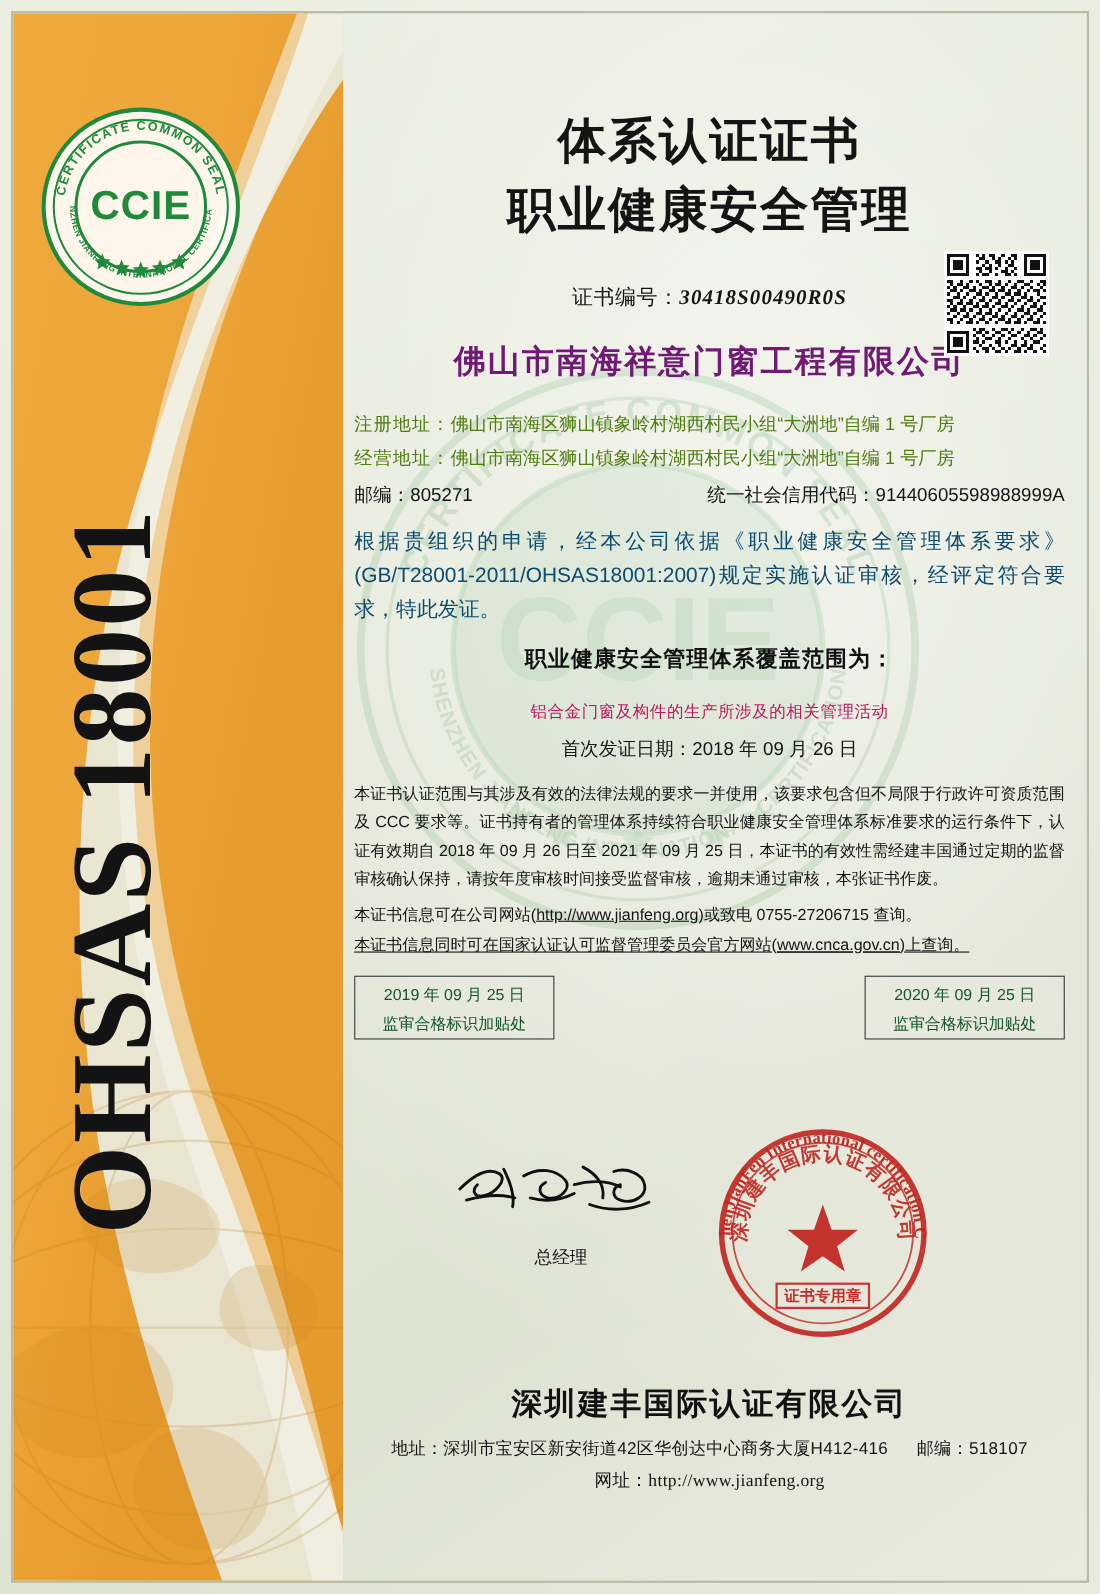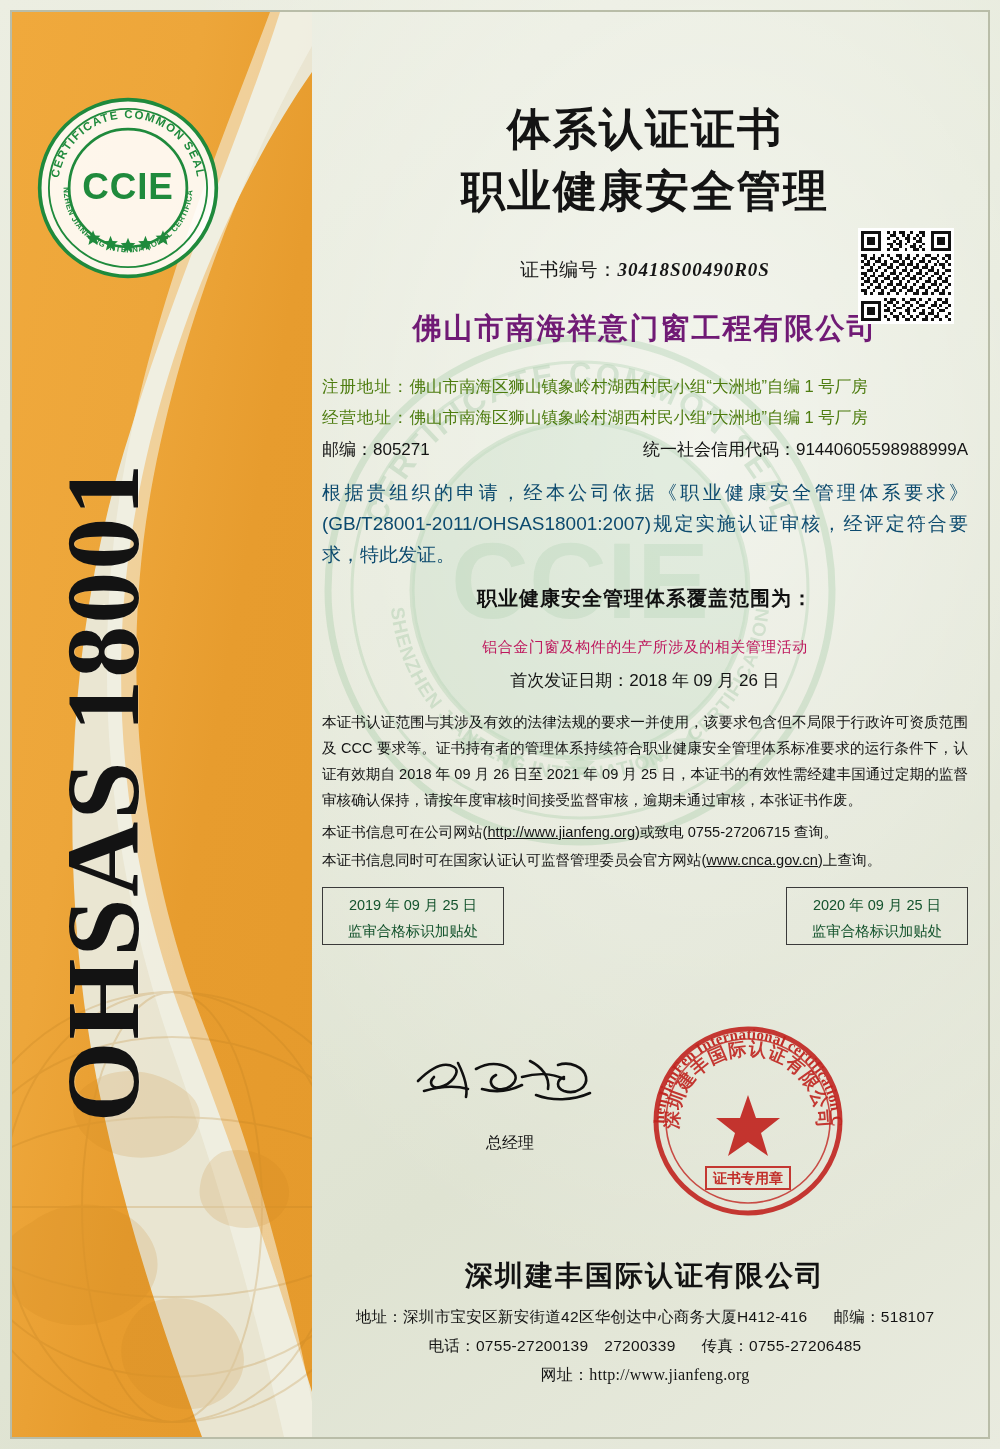--- a/index.html
+++ b/index.html
@@ -524,21 +524,21 @@
 
     <div class="scope-title">职业健康安全管理体系覆盖范围为：</div>
     <div class="scope-body">铝合金门窗及构件的生产所涉及的相关管理活动</div>
     <div class="firstissue">首次发证日期：2018 年 09 月 26 日</div>
 
     <div class="fineprint">本证书认证范围与其涉及有效的法律法规的要求一并使用，该要求包含但不局限于行政许可资质范围及 CCC 要求等。证书持有者的管理体系持续符合职业健康安全管理体系标准要求的运行条件下，认证有效期自 2018 年 09 月 26 日至 2021 年 09 月 25 日，本证书的有效性需经建丰国通过定期的监督审核确认保持，请按年度审核时间接受监督审核，逾期未通过审核，本张证书作废。</div>
 
     <div class="fineprint" style="margin-top:6px;">
       <span>本证书信息可在公司网站(</span><u>http://www.jianfeng.org</u><span>)或致电 0755-27206715 查询。</span>
     </div>
-    <div class="fineprint" style="margin-top:2px;">
+    <div class="fineprint" style="margin-top:2px;text-decoration:underline;">
       <span>本证书信息同时可在国家认证认可监督管理委员会官方网站(</span><u>www.cnca.gov.cn</u><span>)上查询。</span>
     </div>
 
     <div class="stamps">
       <div class="stampbox left">
         <div>2019 年 09 月 25 日</div>
         <div>监审合格标识加贴处</div>
       </div>
       <div class="stampbox right">
         <div>2020 年 09 月 25 日</div>
@@ -580,20 +580,17 @@
         <rect x="58" y="146" width="84" height="22" fill="none" stroke="#c0241f" stroke-width="2" opacity=".9"></rect>
         <text x="100" y="162" text-anchor="middle" font-family="Liberation Sans, sans-serif" font-size="14" font-weight="700" fill="#c0241f" opacity=".95">证书专用章</text>
       </svg>
     </div>
 
     <div class="issuer">深圳建丰国际认证有限公司</div>
 
     <div class="footline">
       <span>地址：</span><span>深圳市宝安区新安街道42区华创达中心商务大厦H412-416</span><span class="gap"></span><span>邮编：</span><span>518107</span>
     </div>
-    <div class="footline" style="margin-top:8px;">
-      <span>电话：</span><span>0755-27200139　27200339</span><span class="gap"></span><span>传真：</span><span>0755-27206485</span>
-    </div>
     <div class="footline mono" style="margin-top:8px;">
       <span>网址：</span><span>http://www.jianfeng.org</span>
     </div>
   </div>
 </div>
 
 </body></html>

